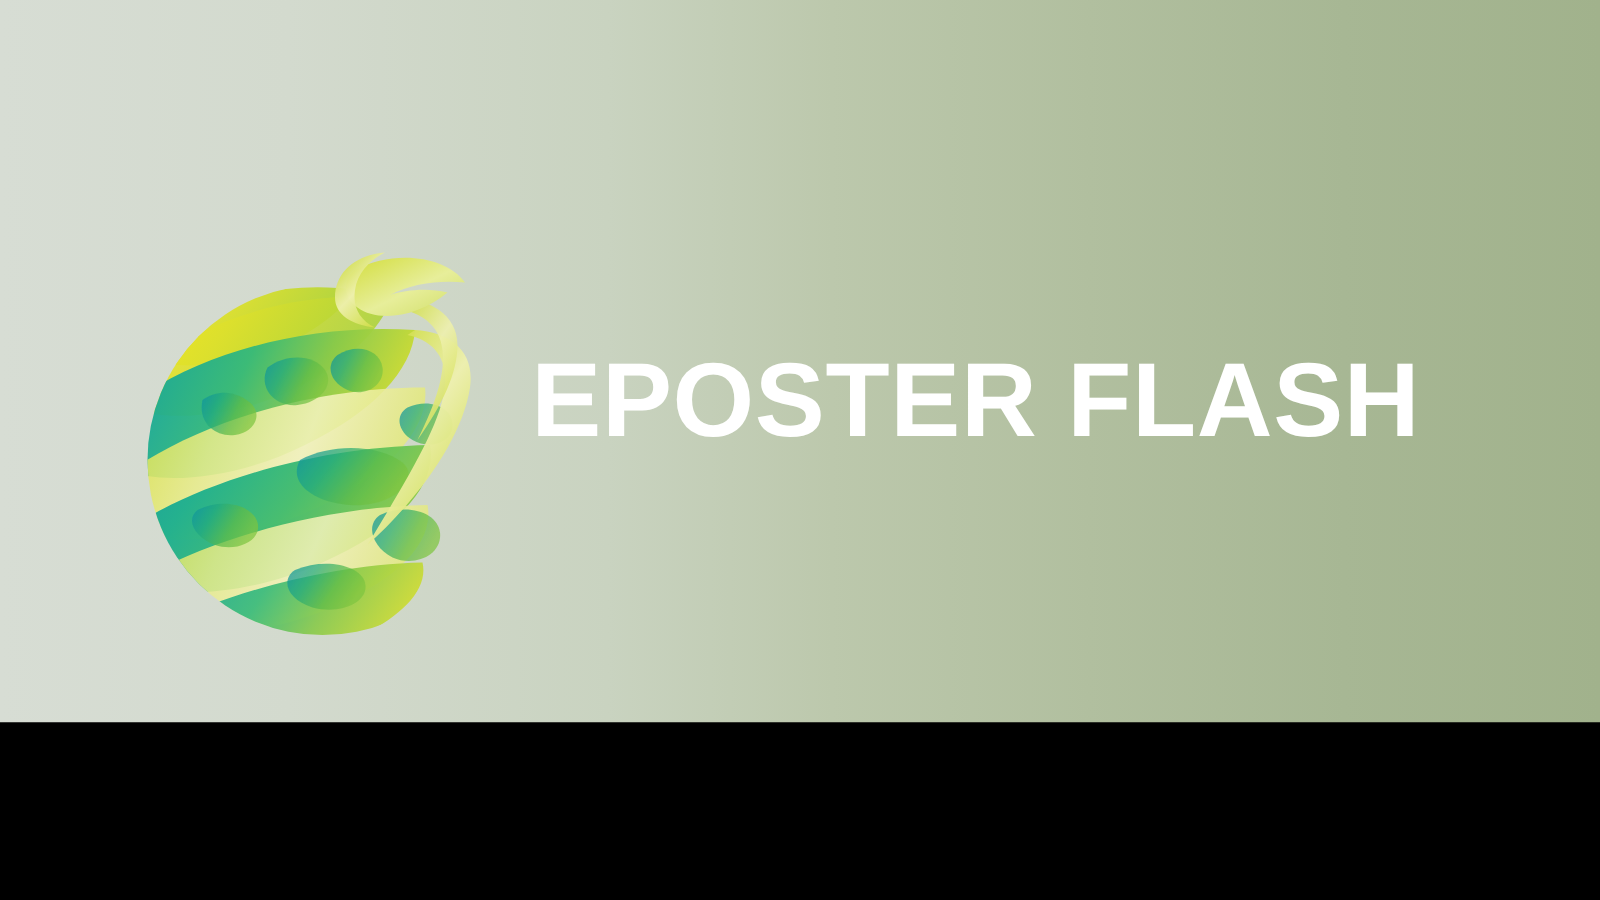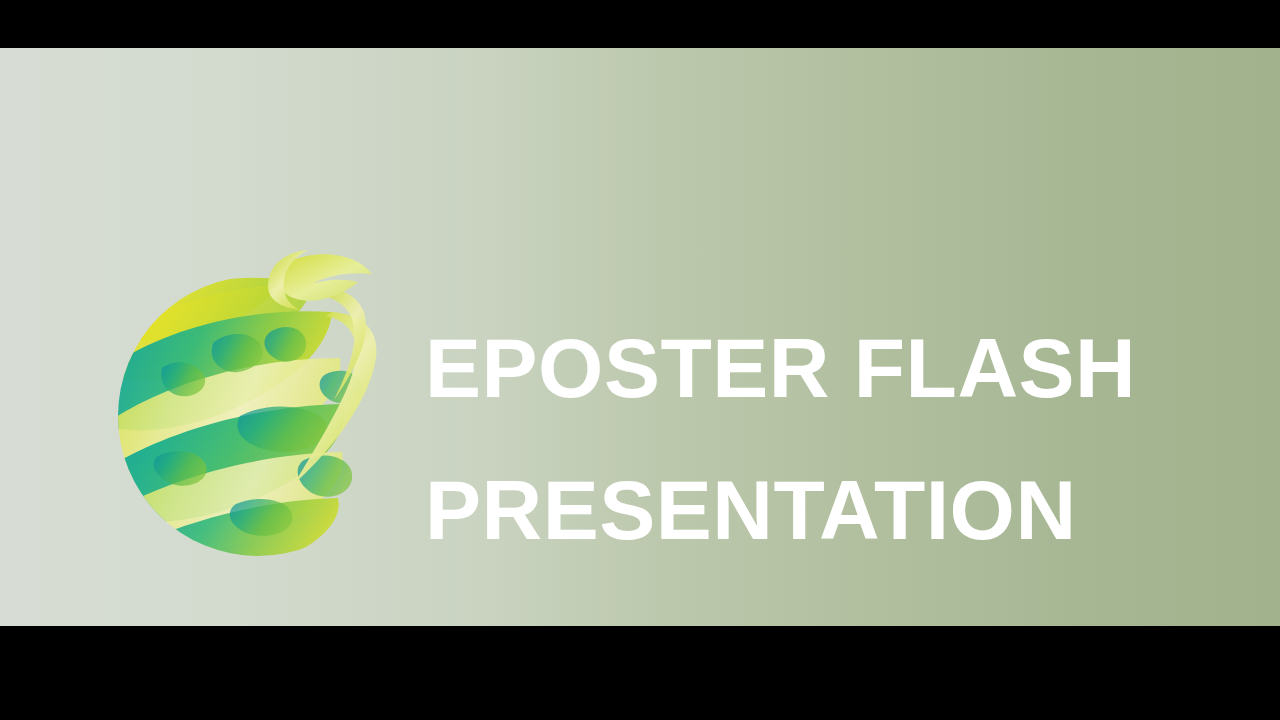--- a/index.html
+++ b/index.html
@@ -14,21 +14,20 @@
     overflow: hidden;
     background: linear-gradient(90deg,
         #d7ddd4 0%,
         #d3dace 18%,
         #c9d3c0 38%,
         #bcc8ac 52%,
         #b1bf9f 68%,
         #a7b794 84%,
         #a1b28c 100%);
     font-family: "Liberation Sans", sans-serif;
-    margin-top: 48px;
   }
 
   
   .logo {
     position: absolute;
     left: 118px;
     top: 198px;
     width: 290px;
     height: 310px;
   }
@@ -143,16 +142,15 @@
                  C 206 34, 224 32, 240 36 C 216 56, 184 60, 168 48
                  C 156 40, 156 26, 166 18 Z" fill="url(#gLeaf)"></path>
         <path d="M 150 40 C 150 20, 166 6, 190 4 C 178 10, 168 20, 166 34
                  C 164 48, 170 58, 182 64 C 164 62, 150 54, 150 40 Z" fill="url(#gStem)" opacity="0.95"></path>
       </g>
     </svg>
   </div>
 
   <div class="title-block">
     <div class="title-line">EPOSTER FLASH</div>
-    <div class="title-line">PRESENTATION</div>
   </div>
 
 </div>
 
 </body></html>

